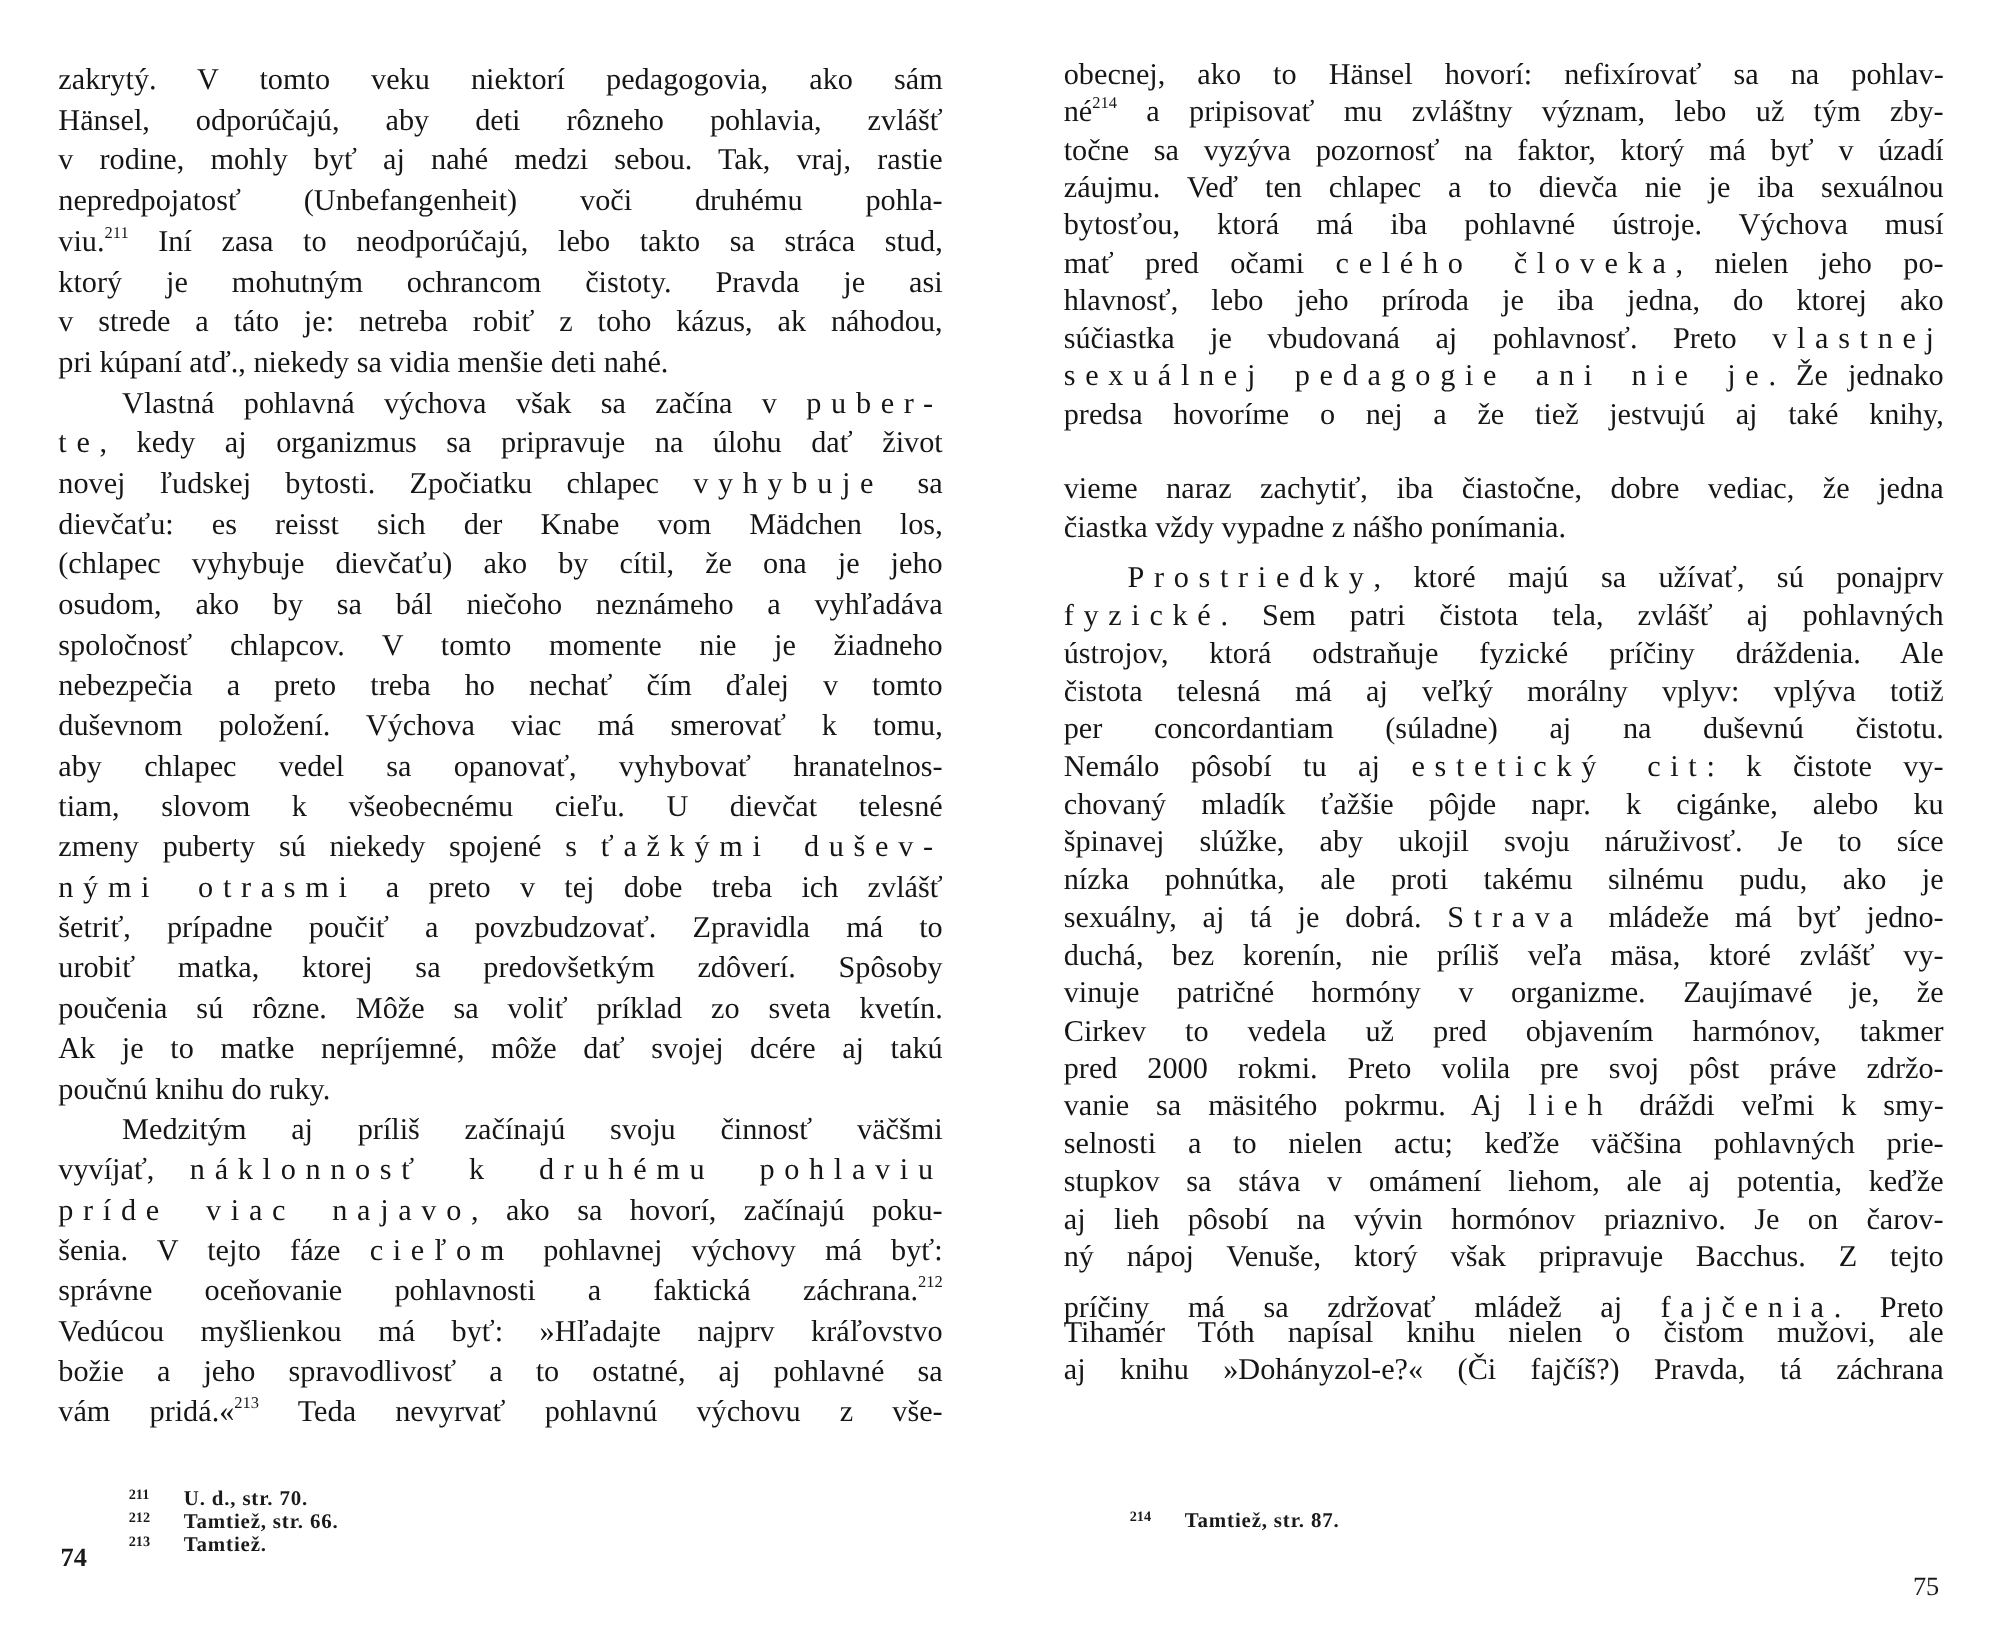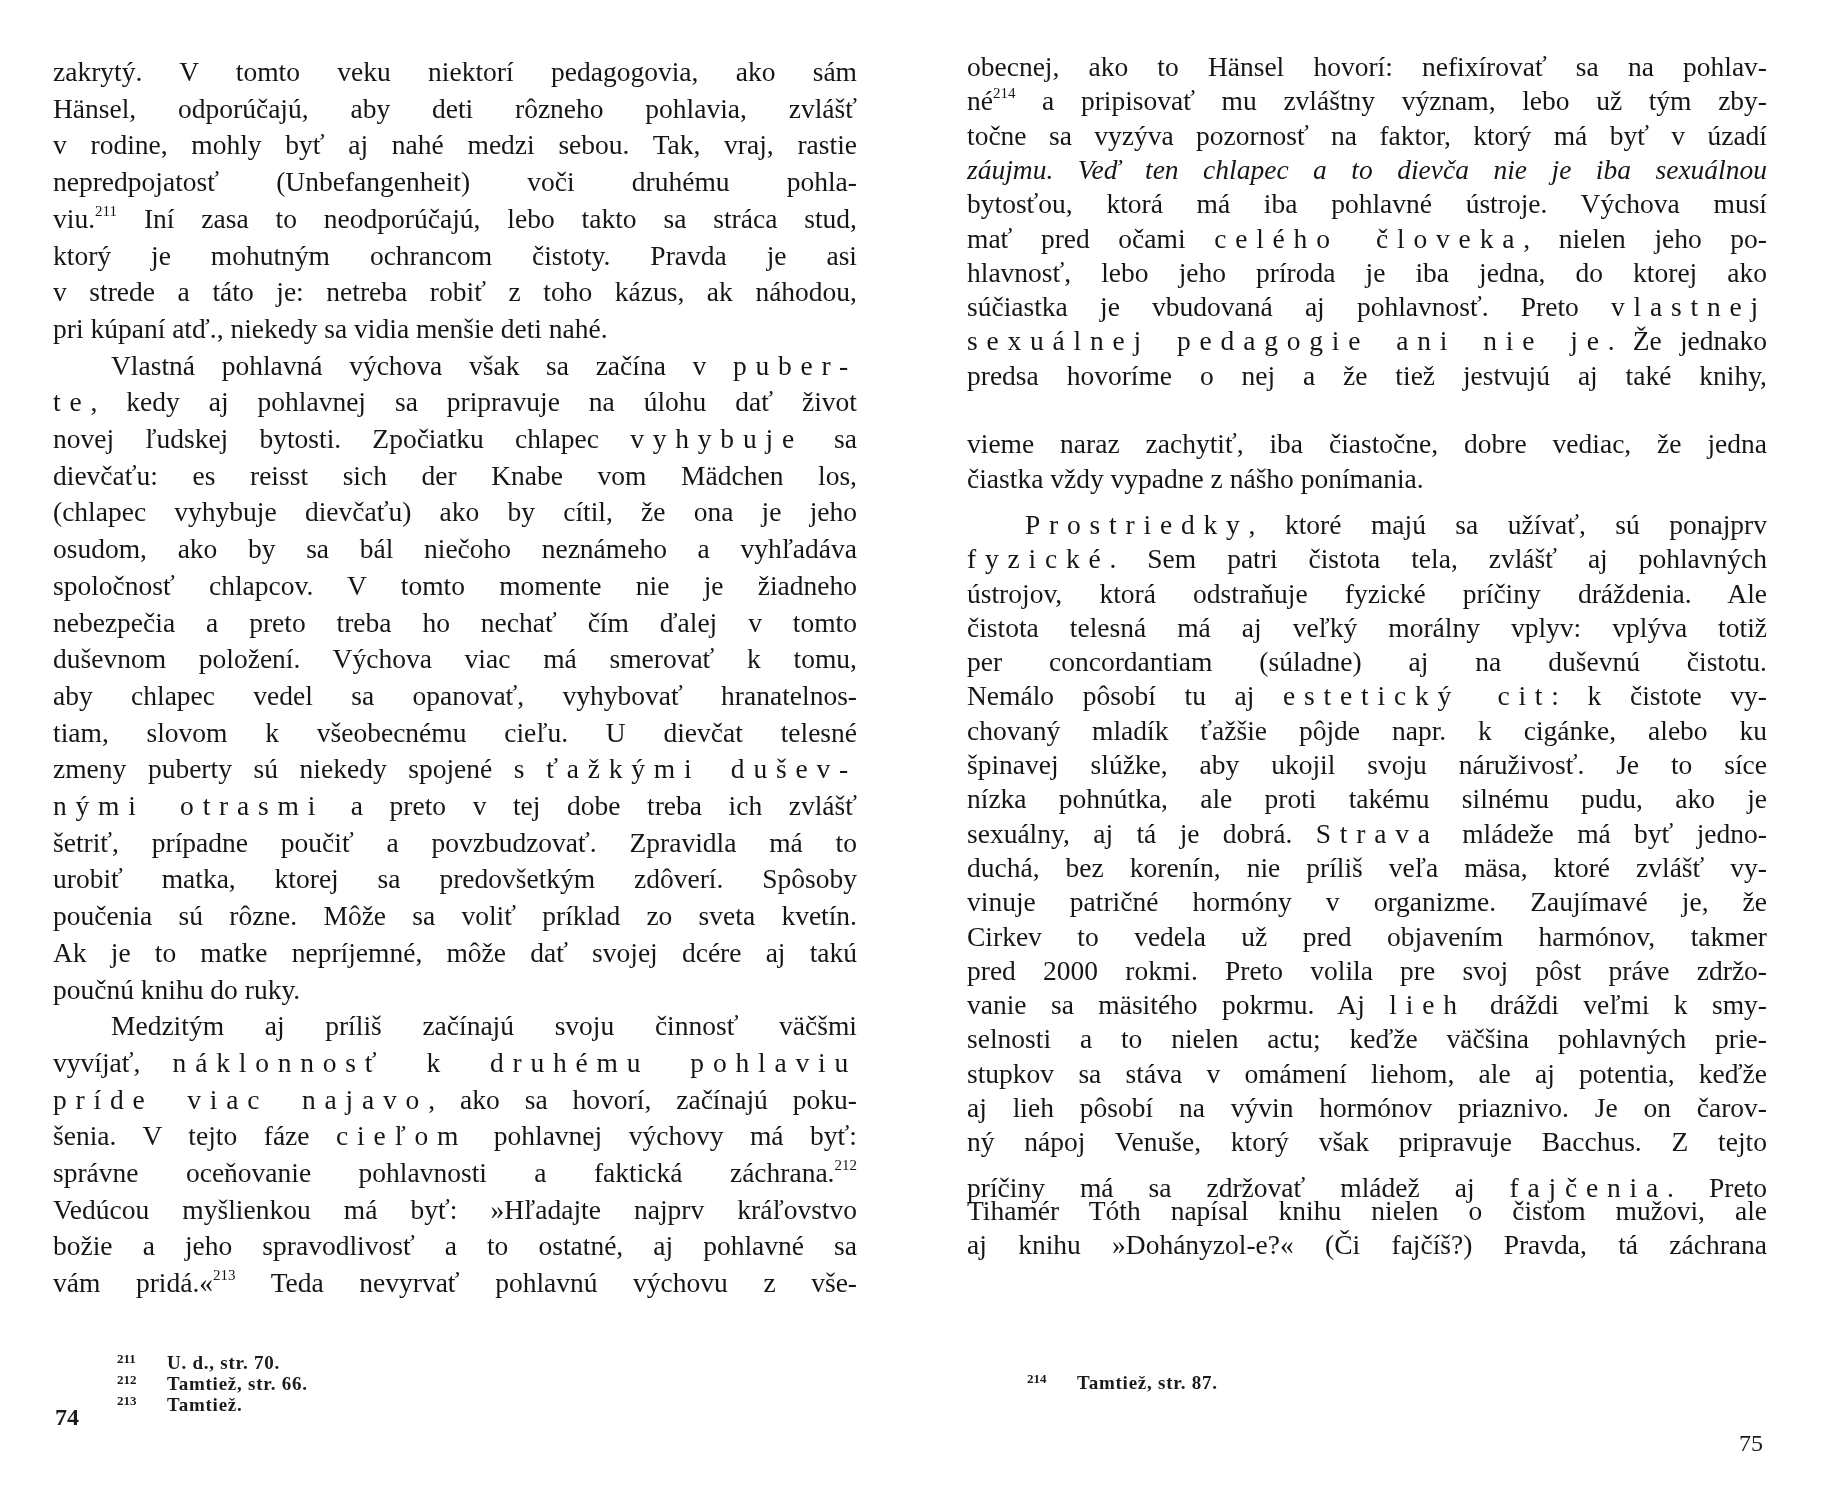--- a/index.html
+++ b/index.html
@@ -51,21 +51,21 @@
   <div class="page left" id="left-page">
       <div class="line" style="top: 55px;"><span>zakrytý. V tomto veku niektorí pedagogovia, ako sám</span></div>
       <div class="line" style="top: 91.7px;"><span>Hänsel, odporúčajú, aby deti rôzneho pohlavia, zvlášť</span></div>
       <div class="line" style="top: 128.4px;"><span>v rodine, mohly byť aj nahé medzi sebou. Tak, vraj, rastie</span></div>
       <div class="line" style="top: 165.1px;"><span>nepredpojatosť (Unbefangenheit) voči druhému pohla-</span></div>
       <div class="line" style="top: 201.8px;"><span>viu.</span><sup class="fn">211</sup><span> Iní zasa to neodporúčajú, lebo takto sa stráca stud,</span></div>
       <div class="line" style="top: 238.5px;"><span>ktorý je mohutným ochrancom čistoty. Pravda je asi</span></div>
       <div class="line" style="top: 275.2px;"><span>v strede a táto je: netreba robiť z toho kázus, ak náhodou,</span></div>
       <div class="line last" style="top: 311.9px;"><span>pri kúpaní atď., niekedy sa vidia menšie deti nahé.</span></div>
       <div class="line" style="top: 348.6px;"><span class="indent"></span><span>Vlastná pohlavná výchova však sa začína v </span><span class="sp">puber-</span></div>
-      <div class="line" style="top: 385.3px;"><span class="sp">te</span><span>, kedy aj pohlavnej sa pripravuje na úlohu dať život</span></div>
+      <div class="line" style="top: 385.3px;"><span class="sp">te</span><span>, kedy aj organizmus sa pripravuje na úlohu dať život</span></div>
       <div class="line" style="top: 422px;"><span>novej ľudskej bytosti. Zpočiatku chlapec </span><span class="sp">vyhybuje</span><span> sa</span></div>
       <div class="line" style="top: 458.7px;"><span>dievčaťu: es reisst sich der Knabe vom Mädchen los,</span></div>
       <div class="line" style="top: 495.4px;"><span>(chlapec vyhybuje dievčaťu) ako by cítil, že ona je jeho</span></div>
       <div class="line" style="top: 532.1px;"><span>osudom, ako by sa bál niečoho neznámeho a vyhľadáva</span></div>
       <div class="line" style="top: 568.8px;"><span>spoločnosť chlapcov. V tomto momente nie je žiadneho</span></div>
       <div class="line" style="top: 605.5px;"><span>nebezpečia a preto treba ho nechať čím ďalej v tomto</span></div>
       <div class="line" style="top: 642.2px;"><span>duševnom položení. Výchova viac má smerovať k tomu,</span></div>
       <div class="line" style="top: 678.9px;"><span>aby chlapec vedel sa opanovať, vyhybovať hranatelnos-</span></div>
       <div class="line" style="top: 715.6px;"><span>tiam, slovom k všeobecnému cieľu. U dievčat telesné</span></div>
       <div class="line" style="top: 752.3px;"><span>zmeny puberty sú niekedy spojené s </span><span class="sp">ťažkými dušev-</span></div>
@@ -94,21 +94,21 @@
       <div class="footnote" style="left: 117px; top: 1394px;">
         <span class="num">213</span>
         <span class="txt">Tamtiež.</span>
       </div>
       <div class="folio" style="left: 55px; top: 1404px; font-weight: bold;">74</div>
     </div>
   <div class="page right" id="right-page">
       <div class="line" style="top: 50px;"><span>obecnej, ako to Hänsel hovorí: nefixírovať sa na pohlav-</span></div>
       <div class="line" style="top: 84.3px;"><span>né</span><sup class="fn">214</sup><span> a pripisovať mu zvláštny význam, lebo už tým zby-</span></div>
       <div class="line" style="top: 118.6px;"><span>točne sa vyzýva pozornosť na faktor, ktorý má byť v úzadí</span></div>
-      <div class="line" style="top: 152.9px; font-style: italic;"><span>záujmu. Veď ten chlapec a to dievča nie je iba sexuálnou</span></div>
+      <div class="line" style="top: 152.9px;"><span>záujmu. Veď ten chlapec a to dievča nie je iba sexuálnou</span></div>
       <div class="line" style="top: 187.2px;"><span>bytosťou, ktorá má iba pohlavné ústroje. Výchova musí</span></div>
       <div class="line" style="top: 221.5px;"><span>mať pred očami </span><span class="sp">celého človeka</span><span>, nielen jeho po-</span></div>
       <div class="line" style="top: 255.8px;"><span>hlavnosť, lebo jeho príroda je iba jedna, do ktorej ako</span></div>
       <div class="line" style="top: 290.1px;"><span>súčiastka je vbudovaná aj pohlavnosť. Preto </span><span class="sp">vlastnej</span></div>
       <div class="line" style="top: 324.4px;"><span class="sp">sexuálnej pedagogie ani nie je</span><span>. Že jednako</span></div>
       <div class="line" style="top: 358.7px;"><span>predsa hovoríme o nej a že tiež jestvujú aj také knihy,</span></div>
       <div class="line" style="top: 427.3px;"><span>vieme naraz zachytiť, iba čiastočne, dobre vediac, že jedna</span></div>
       <div class="line last" style="top: 461.6px;"><span>čiastka vždy vypadne z nášho ponímania.</span></div>
       <div class="line" style="top: 507.9px;"><span class="indent"></span><span class="sp">Prostriedky</span><span>, ktoré majú sa užívať, sú ponajprv</span></div>
       <div class="line" style="top: 542.2px;"><span class="sp">fyzické</span><span>. Sem patri čistota tela, zvlášť aj pohlavných</span></div>

